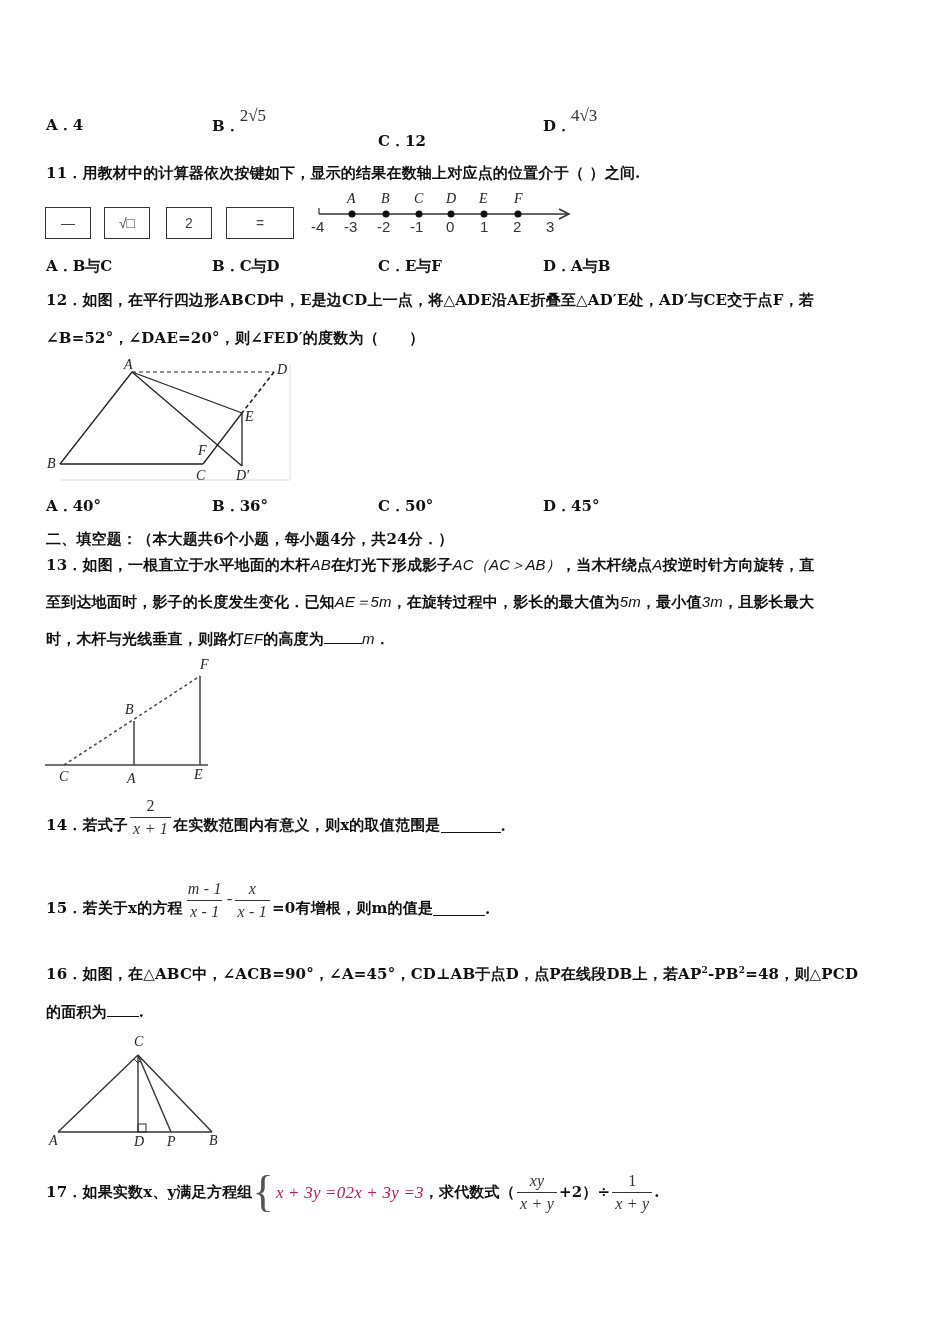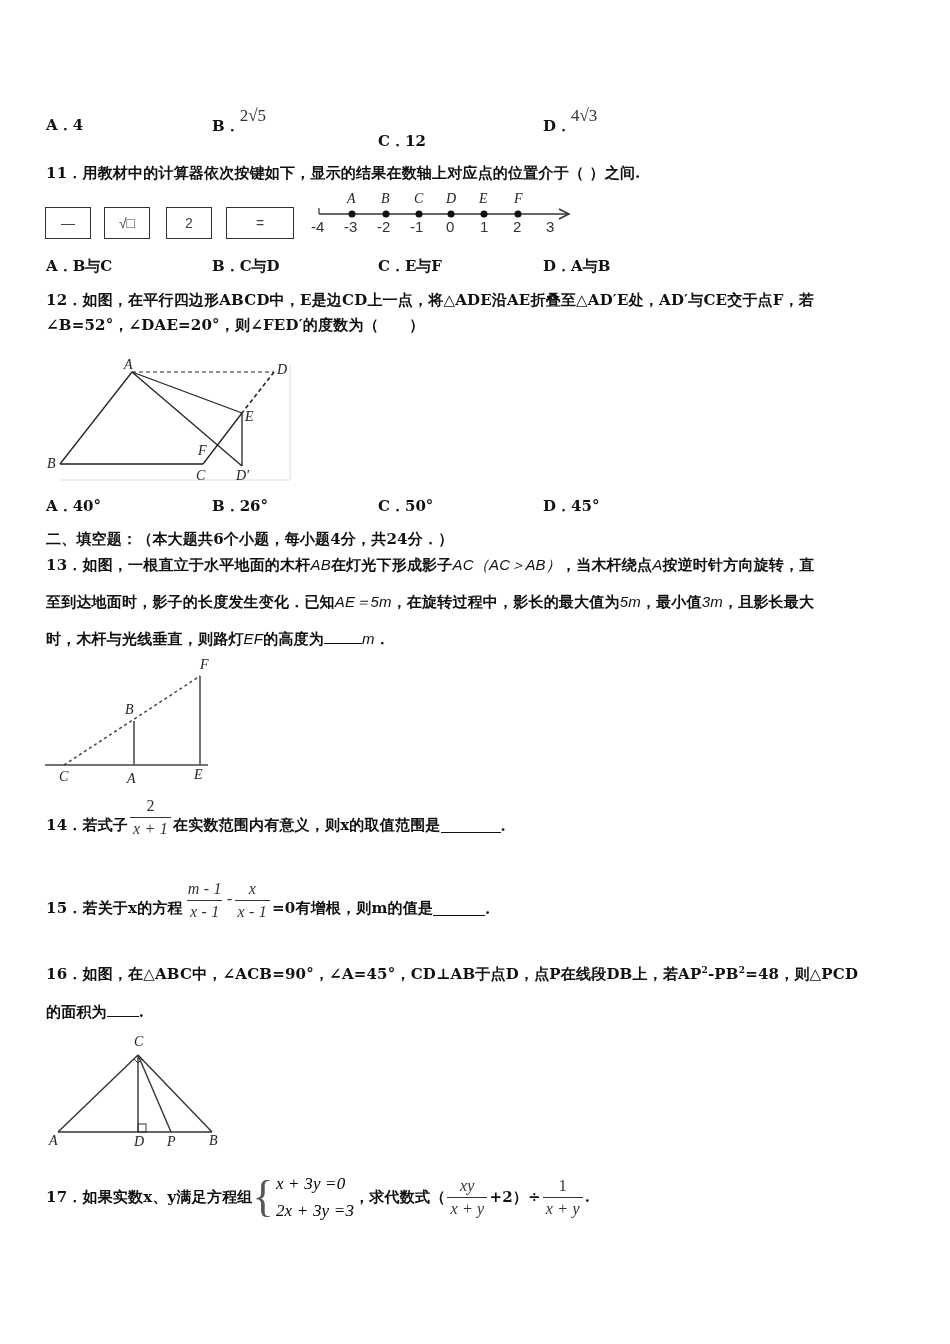--- a/index.html
+++ b/index.html
@@ -84,21 +84,21 @@
   <span class="abs" style="left:513px;top:218px;">2</span>
   <span class="abs" style="left:546px;top:218px;">3</span>
 </div>
 
 <div class="opt" style="left:46px;top:257px;">A．B与C</div>
 <div class="opt" style="left:212px;top:257px;">B．C与D</div>
 <div class="opt" style="left:378px;top:257px;">C．E与F</div>
 <div class="opt" style="left:543px;top:257px;">D．A与B</div>
 
 <div class="line" style="top:291px;">12．如图，在平行四边形ABCD中，E是边CD上一点，将△ADE沿AE折叠至△AD′E处，AD′与CE交于点F，若</div>
-<div class="line" style="top:316px;">∠B=52°，∠DAE=20°，则∠FED′的度数为（　　）</div>
+<div class="line" style="top:329px;">∠B=52°，∠DAE=20°，则∠FED′的度数为（　　）</div>
 
 <svg class="abs" style="left:30px;top:355px;" width="270" height="135">
   <line x1="30" y1="125" x2="260" y2="125" stroke="#ddd" stroke-width="1"></line>
   <line x1="260" y1="10" x2="260" y2="125" stroke="#ddd" stroke-width="1"></line>
 
   <line x1="102" y1="17" x2="30" y2="109" stroke="#222" stroke-width="1.3"></line>
 
   <line x1="30" y1="109" x2="173" y2="109" stroke="#222" stroke-width="1.3"></line>
 
   <line x1="102" y1="17" x2="244" y2="17" stroke="#222" stroke-width="1" stroke-dasharray="4,3"></line>
@@ -117,21 +117,21 @@
   <span class="lbl" style="left:124px;top:357px;">A</span>
   <span class="lbl" style="left:277px;top:362px;">D</span>
   <span class="lbl" style="left:245px;top:409px;">E</span>
   <span class="lbl" style="left:198px;top:443px;">F</span>
   <span class="lbl" style="left:47px;top:456px;">B</span>
   <span class="lbl" style="left:196px;top:468px;">C</span>
   <span class="lbl" style="left:236px;top:468px;">D′</span>
 </div>
 
 <div class="opt" style="left:46px;top:497px;">A．40°</div>
-<div class="opt" style="left:212px;top:497px;">B．26°</div>
+<div class="opt" style="left:212px;top:497px;">B．36°</div>
 <div class="opt" style="left:378px;top:497px;">C．50°</div>
 <div class="opt" style="left:543px;top:497px;">D．45°</div>
 
 <div class="line" style="top:530px;">二、填空题：（本大题共6个小题，每小题4分，共24分．）</div>
 
 <div class="line" style="top:556px;">
   <span>13．如图，一根直立于水平地面的木杆</span><span class="it">AB</span><span>在灯光下形成影子</span><span class="it">AC</span><span class="it">（AC＞AB）</span><span>，当木杆绕点</span><span class="it">A</span><span>按逆时针方向旋转，直</span>
 </div>
 <div class="line" style="top:593px;text-align:right;">
   <span>至到达地面时，影子的长度发生变化．已知</span><span class="it">AE＝5m</span><span>，在旋转过程中，影长的最大值为</span><span class="it">5m</span><span>，最小值</span><span class="it">3m</span><span>，且影长最大</span>
@@ -201,21 +201,21 @@
   <span class="lbl" style="left:134px;top:1034px;">C</span>
   <span class="lbl" style="left:49px;top:1133px;">A</span>
   <span class="lbl" style="left:134px;top:1134px;">D</span>
   <span class="lbl" style="left:167px;top:1134px;">P</span>
   <span class="lbl" style="left:209px;top:1133px;">B</span>
 </div>
 
 <div class="line" style="top:1170px;display:flex;align-items:center;">
   <span>17．如果实数x、y满足方程组</span>
   <span class="brace" style="font-size:44px;color:#555;line-height:1;margin-right:2px;">{</span>
-  <span style="display:inline-flex;flex-direction:column;font-family:'Liberation Serif',serif;font-weight:normal;font-size:17px;color:#000000;font-style:italic;line-height:27px;">
+  <span style="display:inline-flex;flex-direction:row;font-family:'Liberation Serif',serif;font-weight:normal;font-size:17px;color:#be185d;font-style:italic;line-height:27px;">
     <span>x + 3y =0</span>
     <span>2x + 3y =3</span>
   </span>
   <span>，求代数式（</span>
   <span class="frac">
     <span class="num it2">xy</span>
     <span class="den">x + y</span>
   </span>
   <span>+2）÷</span>
   <span class="frac">

